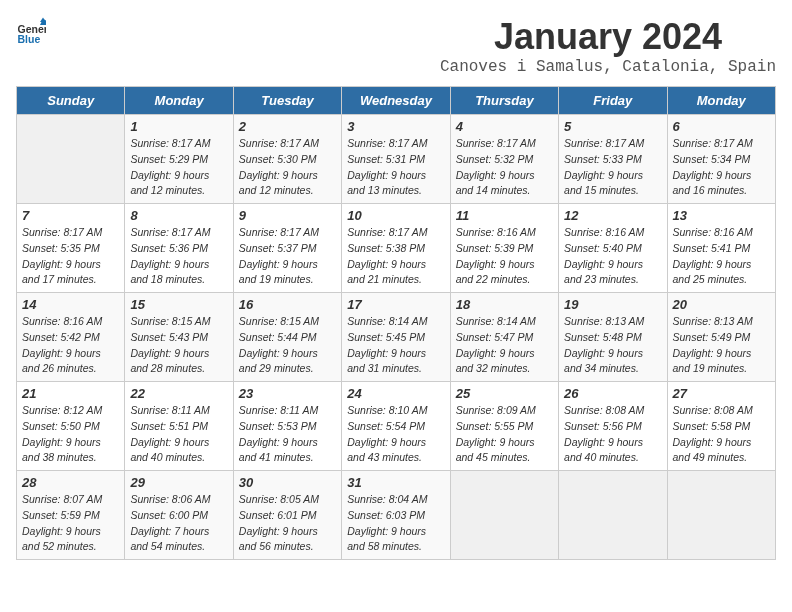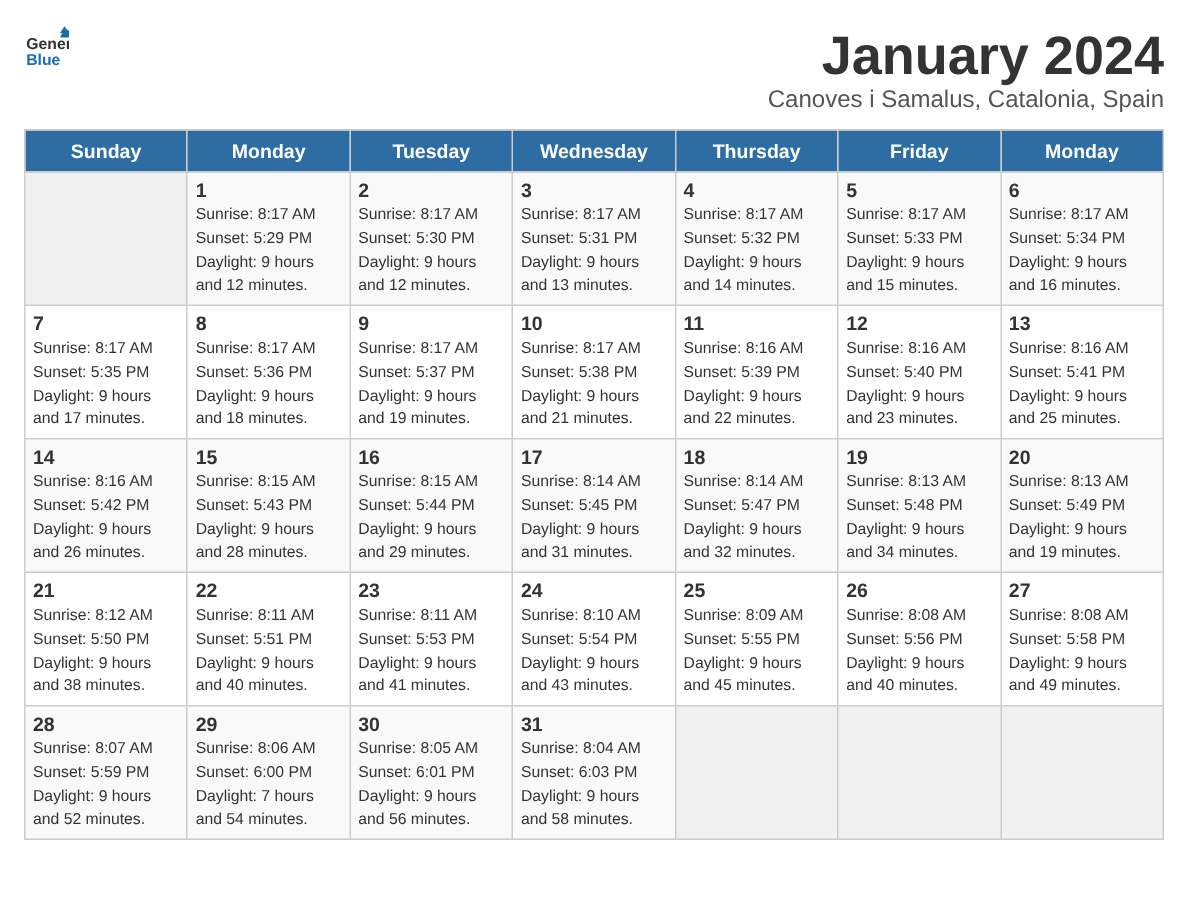--- a/index.html
+++ b/index.html
@@ -19,35 +19,37 @@
     .logo {
       display: flex;
       align-items: center;
       gap: 4px;
     }
     .logo-icon {
       width: 30px;
       height: 30px;
     }
     .title-area {
-      text-align: right;
+      text-align: center;
     }
     .main-title {
       font-size: 36px;
       font-weight: bold;
       color: #333;
     }
     .subtitle {
       font-size: 16px;
       color: #555;
+      font-family: Liberation Mono, monospace;
     }
     table {
       width: 100%;
       border-collapse: collapse;
       table-layout: fixed;
+      font-style: italic;
     }
     thead tr th {
       background-color: #2e6da4;
       color: #fff;
       text-align: center;
       padding: 6px 4px;
       font-size: 13px;
       border: 1px solid #ccc;
     }
     tbody tr td {

